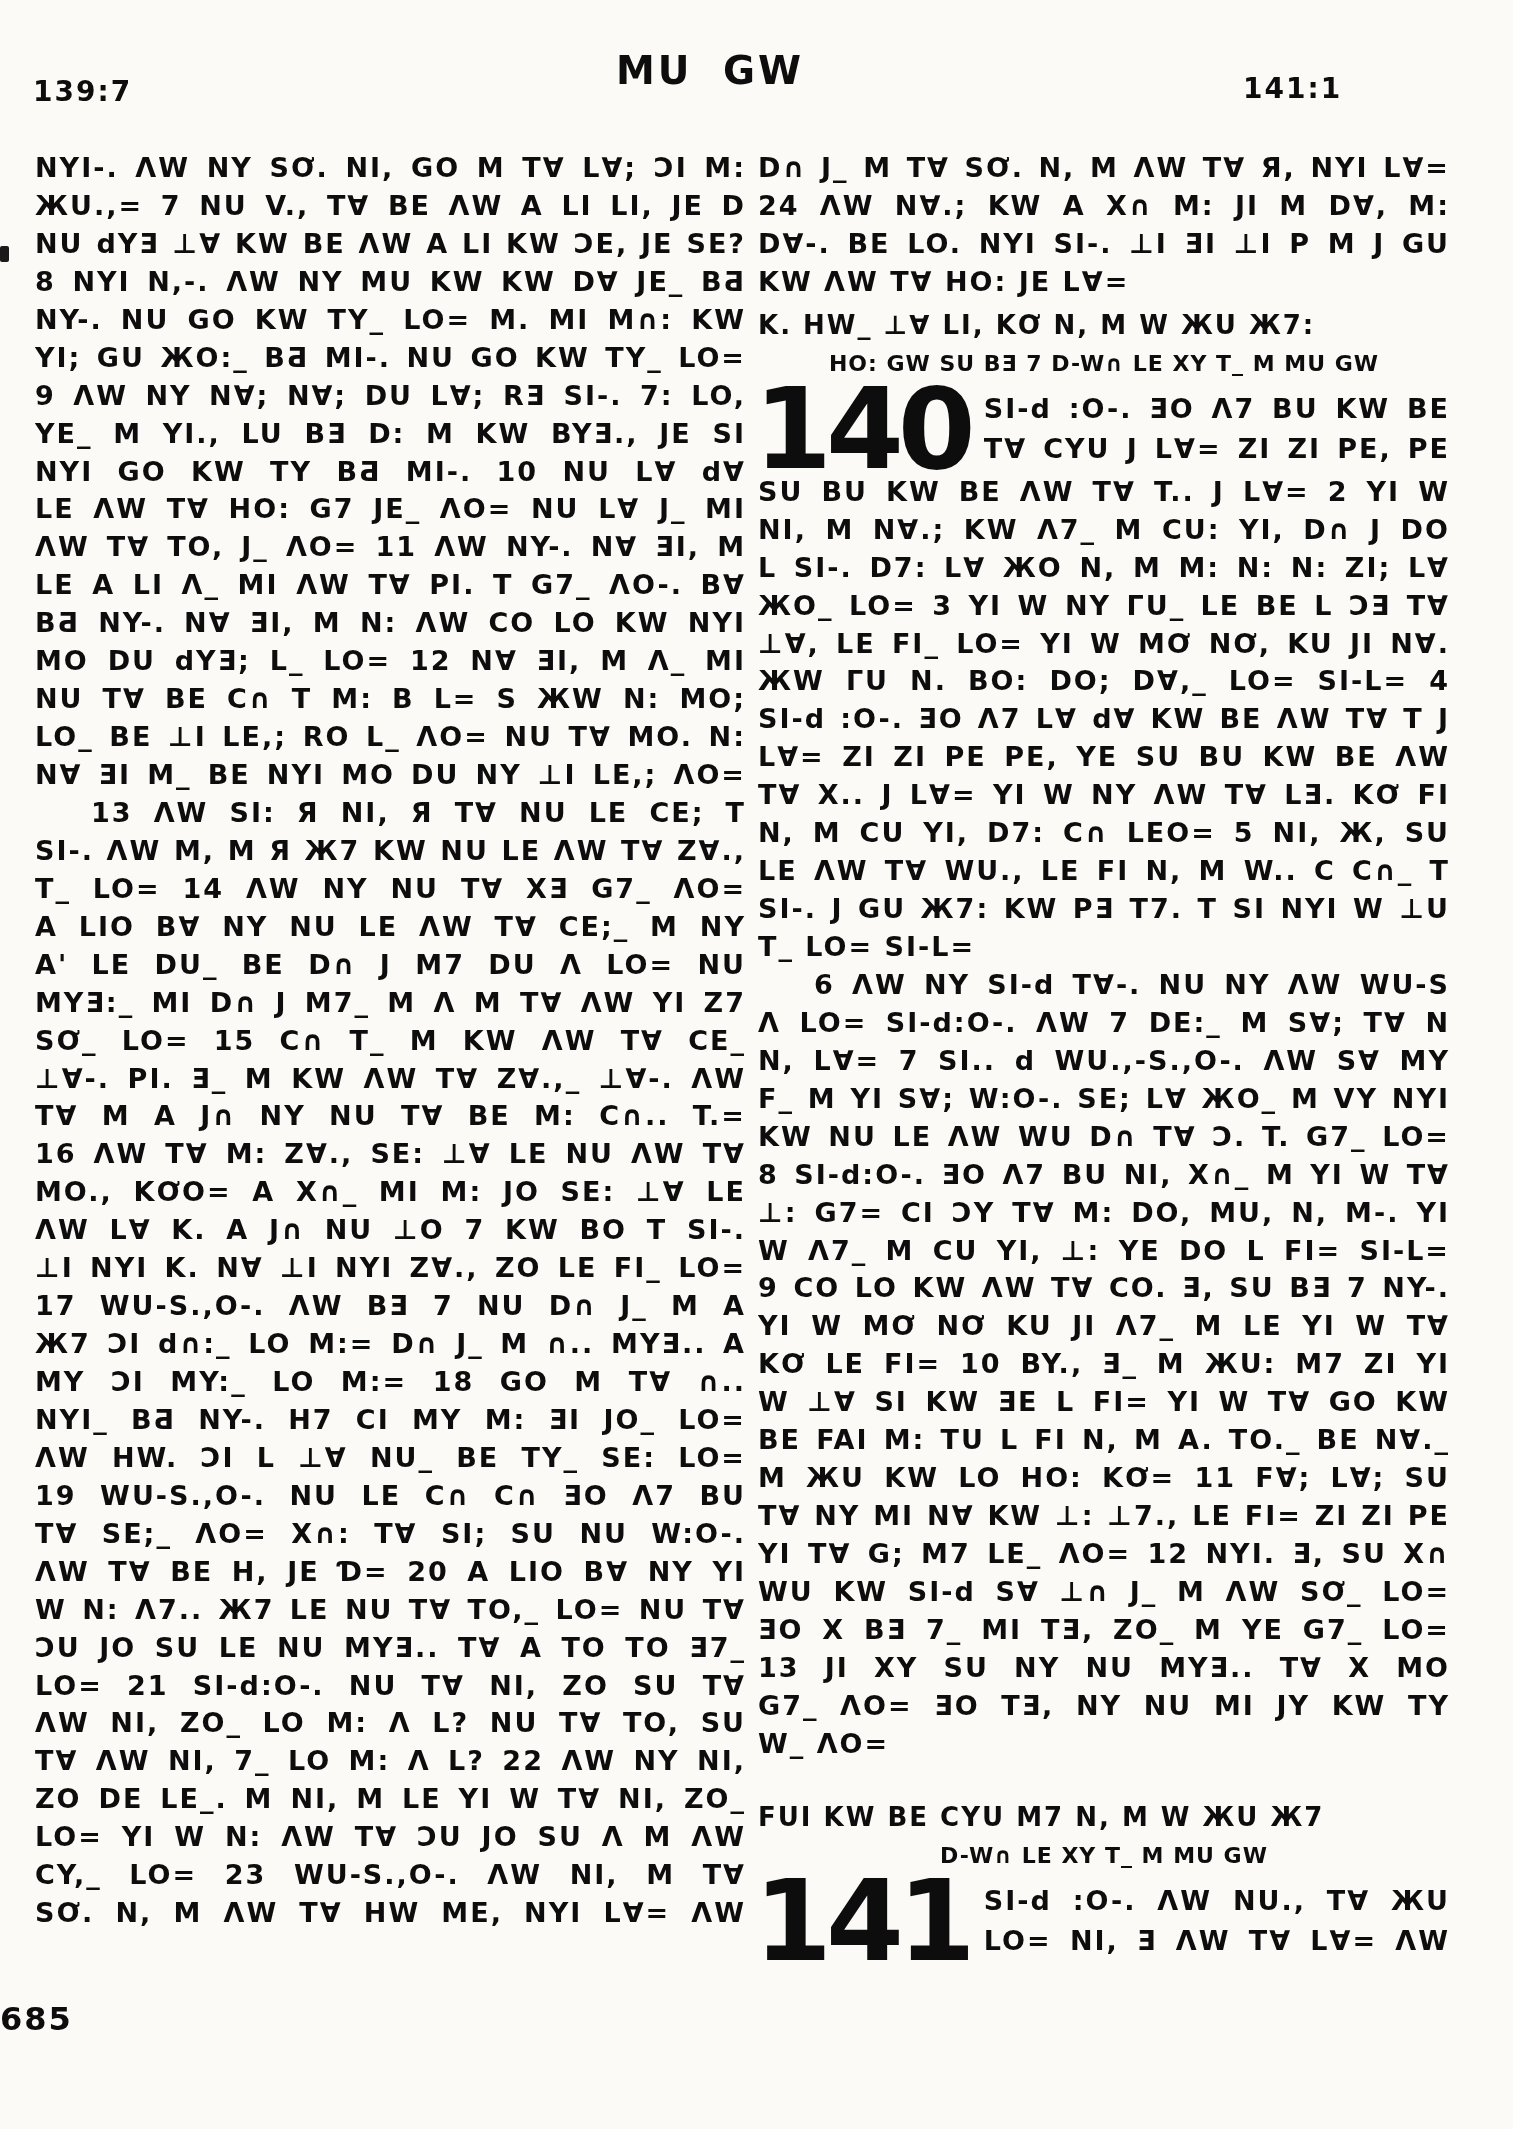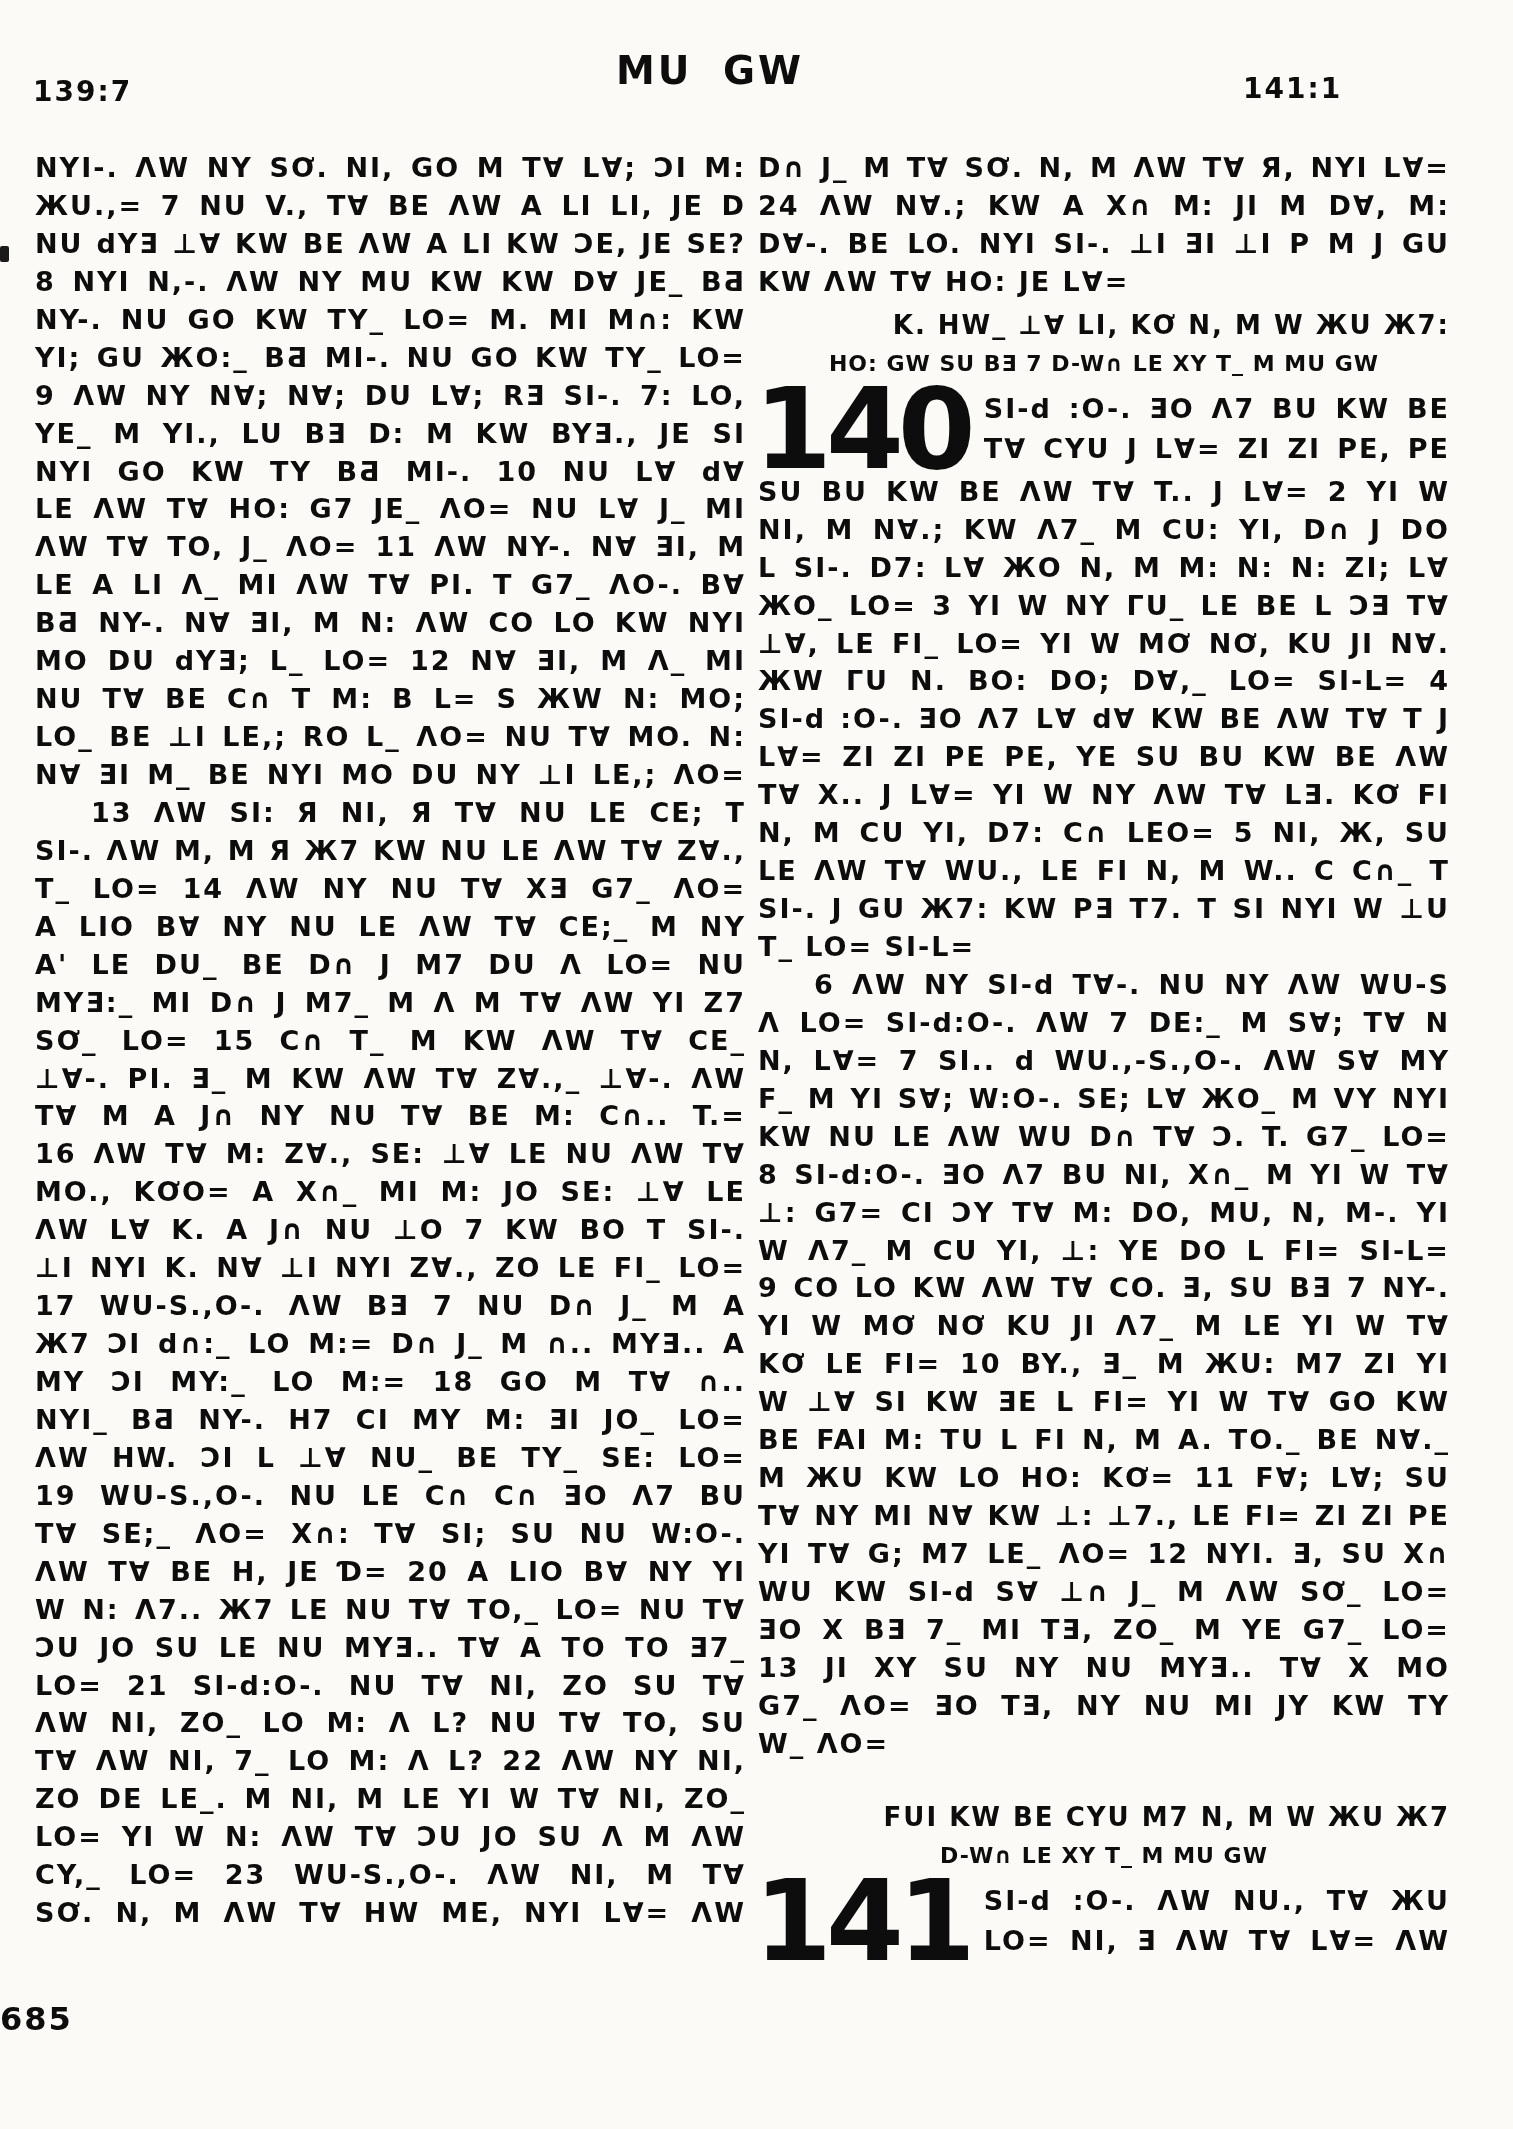--- a/index.html
+++ b/index.html
@@ -12,21 +12,21 @@
   #hdr-left{left:33px;top:53px;}
   #hdr-center{position:absolute;left:0;top:48px;width:1420px;text-align:center;
     font-size:39px;font-weight:700;letter-spacing:3px;word-spacing:14px;}
   #hdr-right{left:1243px;top:50px;}
   .col{position:absolute;top:149px;font-size:27px;font-weight:700;letter-spacing:2px;}
   #col-left{left:35px;width:711px;}
   #col-right{left:758px;width:692px;}
   .ln{height:37.95px;line-height:37.9px;text-align:justify;text-align-last:justify;overflow:hidden;}
   .ln.short{text-align-last:left;}
   .ln.ind{padding-left:56px;}
-  .vheading{height:46px;line-height:48px;text-align:right;font-size:26px;font-weight:700;letter-spacing:2px;overflow:hidden;}
+  .vheading{height:46px;line-height:48px;text-align:left;font-size:26px;font-weight:700;letter-spacing:2px;overflow:hidden;}
   .vheading.mt{margin-top:30px;}
   .vsub{height:36px;line-height:34px;text-align:center;font-size:22px;font-weight:700;letter-spacing:1px;overflow:hidden;}
   .chapter{display:flex;margin-top:6px;margin-bottom:2px;}
   .chnum{font-size:112px;font-weight:800;line-height:84px;letter-spacing:-6px;margin:-2px 14px 0 -4px;white-space:nowrap;}
   .chlines{flex:1;}
   .chline{height:40px;line-height:40px;text-align:justify;text-align-last:justify;overflow:hidden;}
   .pagenum{position:absolute;left:0;top:2000px;width:1490px;text-align:left;
     font-size:32px;font-weight:700;letter-spacing:2px;}
   .speck{position:absolute;background:#1a1a1a;border-radius:2px;}
   #speck-1{left:0;top:246px;width:9px;height:16px;}

